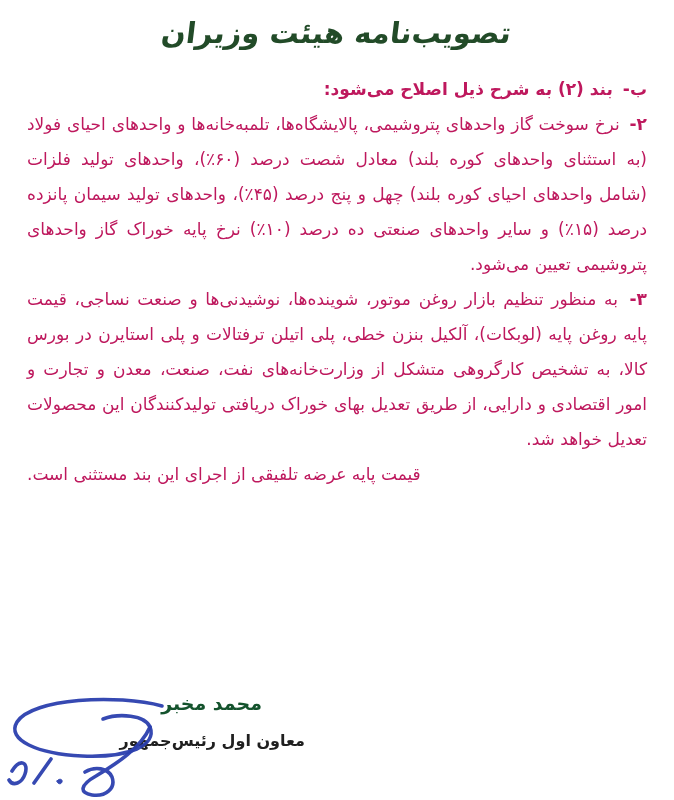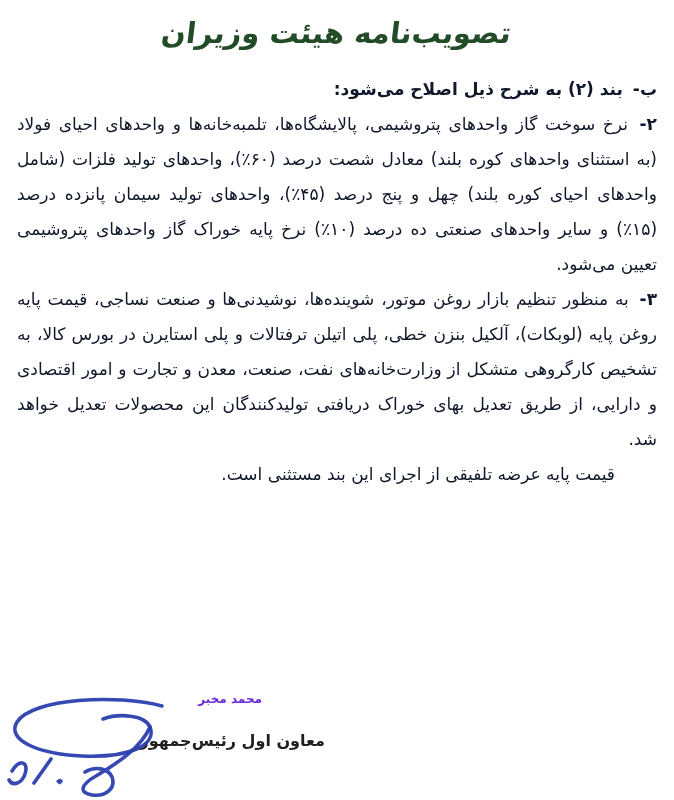--- a/index.html
+++ b/index.html
@@ -17,44 +17,44 @@
     padding-top: 10px;
     text-align: center;
     font-size: 29px;
     line-height: 46px;
     font-weight: bold;
     color: #224b28;
     transform: skewX(-7deg);
     font-family: "DejaVu Sans", sans-serif;
   }
   .doc-body {
-    padding: 0 17px;
+    padding: 0 27px;
     margin-top: 16px;
     font-size: 17px;
     line-height: 35px;
     text-align: justify;
-    color: #0f172a;
+    color: #be185d;
   }
   .para { margin: 0; }
   .heading { font-weight: bold; }
   .para .prefix { font-weight: bold; margin-left: 4px; }
-  .indented { text-indent: 42px; text-align: right; }
+  .indented { text-indent: 42px; text-align: left; }
   .sig-name {
     position: absolute;
     top: 692px;
     right: 412px;
-    font-size: 12px;
+    font-size: 19px;
     font-weight: bold;
-    color: #6d28d9;
+    color: #14532d;
     white-space: nowrap;
   }
   .sig-title {
     position: absolute;
     top: 731px;
-    right: 349px;
+    right: 369px;
     font-size: 16px;
     font-weight: bold;
     color: #1f1f1f;
     white-space: nowrap;
   }
   .signature-svg {
     position: absolute;
     left: 0;
     top: 670px;
     pointer-events: none;

